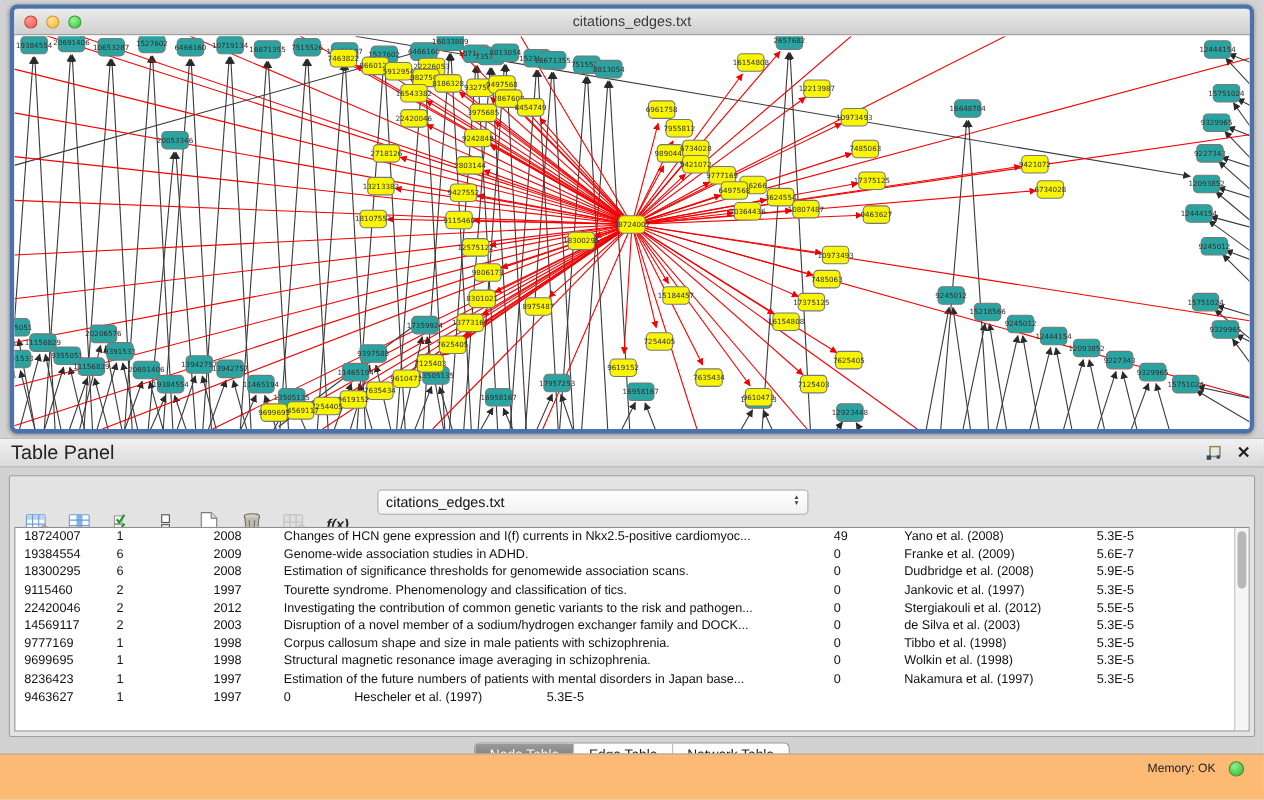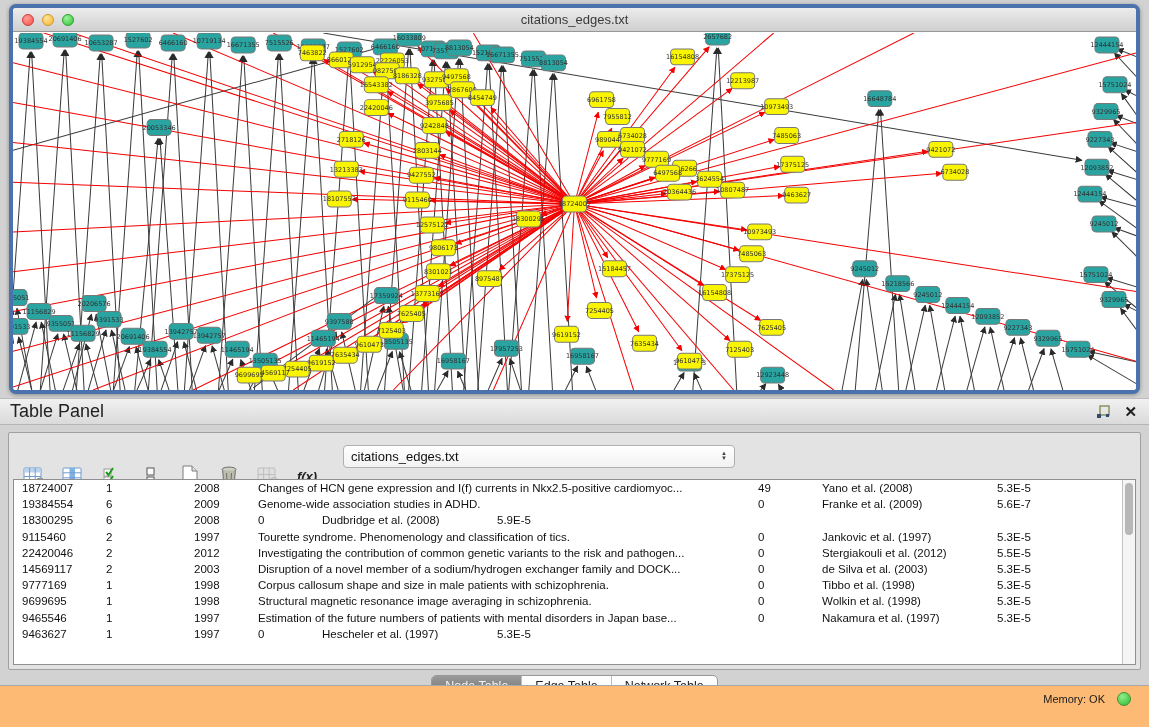--- a/index.html
+++ b/index.html
@@ -909,20 +909,21 @@
             <div class="tcell c2">2009</div>
             <div class="tcell c3">Genome-wide association studies in ADHD.</div>
             <div class="tcell c4">0</div>
             <div class="tcell c5">Franke et al. (2009)</div>
             <div class="tcell c6">5.6E-7</div>
           </div>
           <div class="trow">
             <div class="tcell c0">18300295</div>
             <div class="tcell c1">6</div>
             <div class="tcell c2">2008</div>
+            <div class="tcell c3">Estimation of significance thresholds for genomewide association scans.</div>
             <div class="tcell c4">0</div>
             <div class="tcell c5">Dudbridge et al. (2008)</div>
             <div class="tcell c6">5.9E-5</div>
           </div>
           <div class="trow">
             <div class="tcell c0">9115460</div>
             <div class="tcell c1">2</div>
             <div class="tcell c2">1997</div>
             <div class="tcell c3">Tourette syndrome. Phenomenology and classification of tics.</div>
             <div class="tcell c4">0</div>
@@ -959,21 +960,21 @@
           <div class="trow">
             <div class="tcell c0">9699695</div>
             <div class="tcell c1">1</div>
             <div class="tcell c2">1998</div>
             <div class="tcell c3">Structural magnetic resonance image averaging in schizophrenia.</div>
             <div class="tcell c4">0</div>
             <div class="tcell c5">Wolkin et al. (1998)</div>
             <div class="tcell c6">5.3E-5</div>
           </div>
           <div class="trow">
-            <div class="tcell c0">9465546</div>
+            <div class="tcell c0">8236423</div>
             <div class="tcell c1">1</div>
             <div class="tcell c2">1997</div>
             <div class="tcell c3">Estimation of the future numbers of patients with mental disorders in Japan base...</div>
             <div class="tcell c4">0</div>
             <div class="tcell c5">Nakamura et al. (1997)</div>
             <div class="tcell c6">5.3E-5</div>
           </div>
           <div class="trow">
             <div class="tcell c0">9463627</div>
             <div class="tcell c1">1</div>

